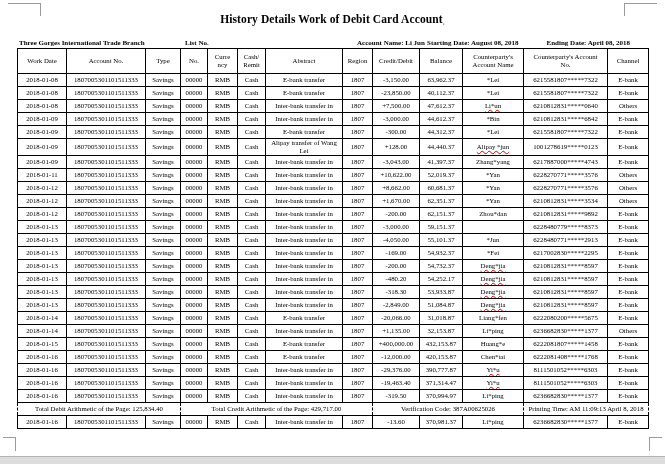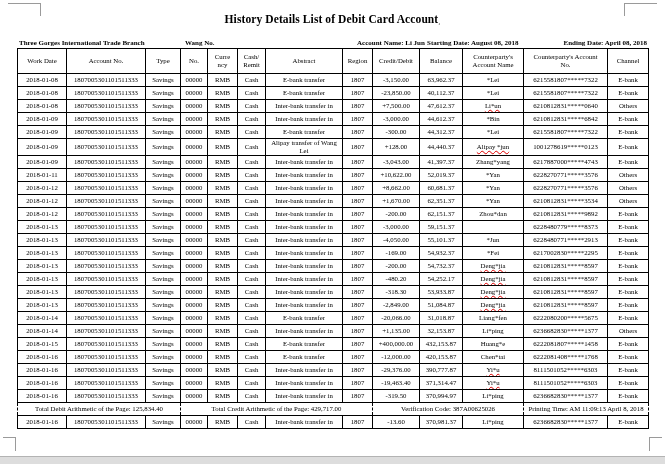--- a/index.html
+++ b/index.html
@@ -15,21 +15,21 @@
   .title-mark{font-size:6px;font-weight:normal;}
   .info-line{
     position:absolute;top:39px;left:17px;width:631px;height:9px;
     font-weight:bold;font-size:7px;white-space:nowrap;
   }
   .info-line span{position:absolute;top:0;}
   .i-branch{left:2px;}
   .i-card{left:168px;}
   .i-acct{left:340px;}
   .i-start{left:410px;}
-  .i-end{right:1px;text-align:center;}
+  .i-end{right:18px;text-align:center;}
   table.report{
     position:absolute;top:48px;left:17px;width:631px;
     border-collapse:collapse;table-layout:fixed;
     font-size:6.8px;line-height:1.2;
   }
   table.report th, table.report td{
     border:0.8px solid #000;
     font-weight:normal;text-align:center;vertical-align:middle;
     padding:0 1px;overflow:hidden;white-space:pre-line;
   }
@@ -58,26 +58,26 @@
 </style>
 </head>
 <body>
 
 <div class="mark tl"></div>
 <div class="mark tr"></div>
 <div class="mark bl"></div>
 <div class="mark br"></div>
 
 <div class="page-title">
-  <span>History Details List of Debit Card Account</span><span class="title-mark">¸</span>
+  <span>History Details Work of Debit Card Account</span><span class="title-mark">¸</span>
 </div>
 
 <div class="info-line">
   <span class="i-branch">Three Gorges International Trade Branch</span>
-  <span class="i-card">Wang No.</span>
+  <span class="i-card">List No.</span>
   <span class="i-acct">Account Name: Li Jun</span>
   <span class="i-start">Starting Date: August 08, 2018</span>
   <span class="i-end">Ending Date: April 08, 2018</span>
 </div>
 
 <table class="report">
   <colgroup>
     <col style="width:49px">
       <col style="width:79px">
       <col style="width:35px">

